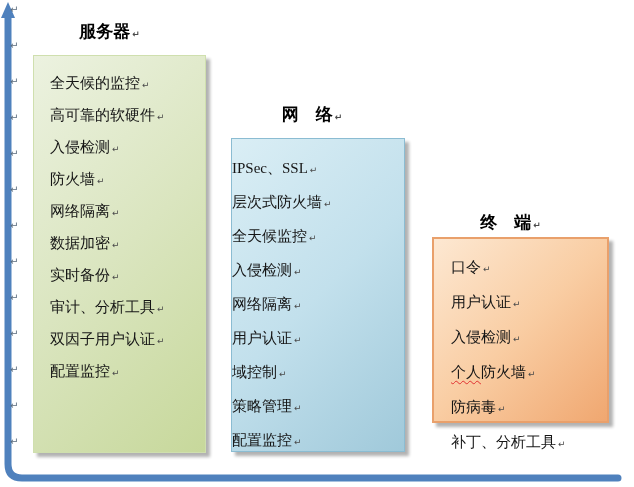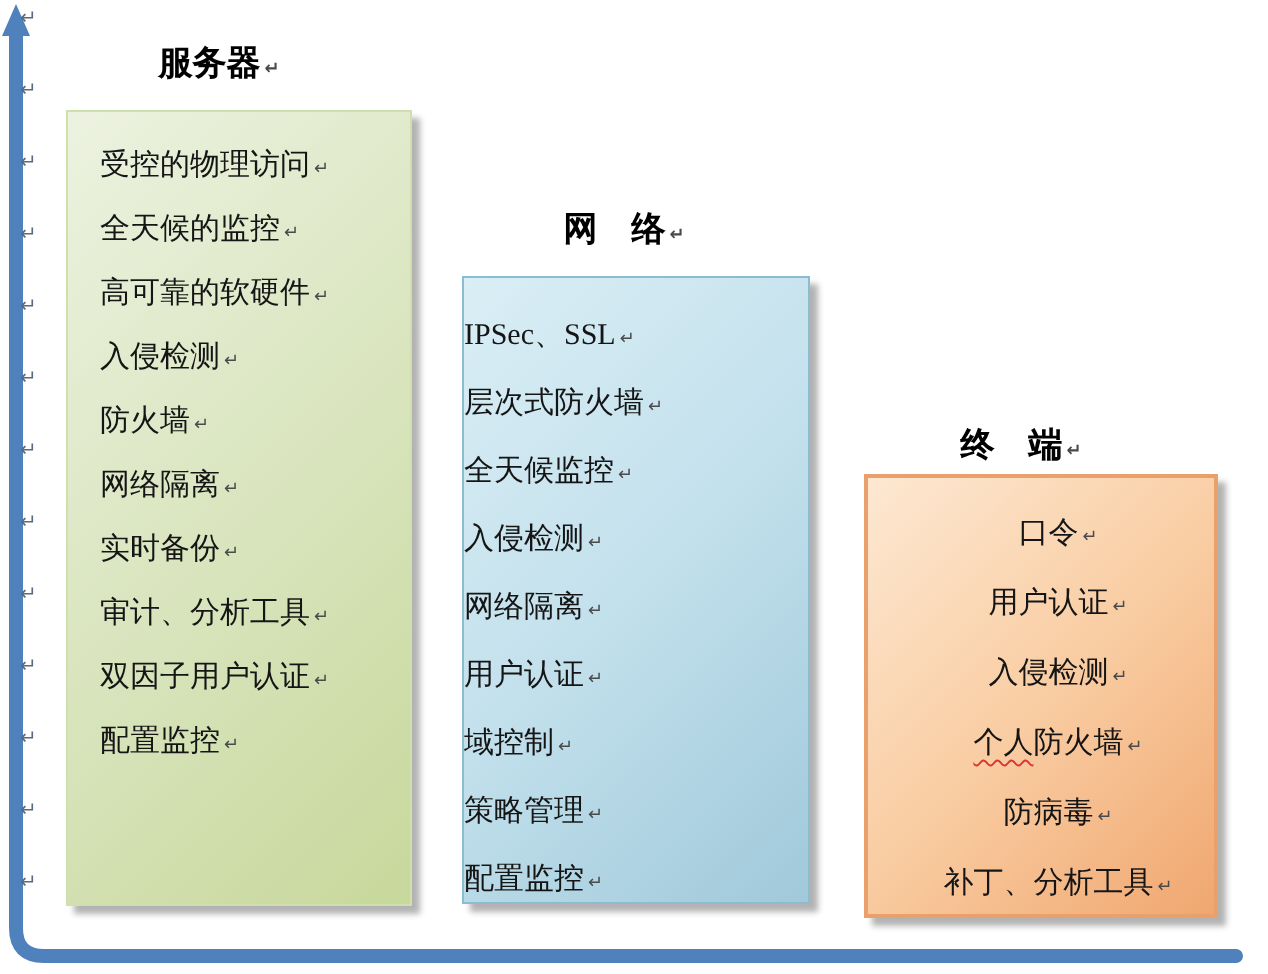--- a/index.html
+++ b/index.html
@@ -12,21 +12,21 @@
     position:absolute; text-align:center; font-weight:bold; font-size:17px;
     color:#000; white-space:nowrap;
   }
   .box {
     position:absolute; box-sizing:border-box; border:1px solid transparent;
     box-shadow:4px 4px 3px rgba(0,0,0,0.30);
   }
   .box .item { white-space:nowrap; font-size:15px; color:#151515; }
   .box-server   { left:33px;  top:55px;  width:173px; height:398px; padding:12px 0 0 16px; line-height:30px; }
   .box-network  { left:231px; top:138px; width:174px; height:314px; padding:13px 0 0 0; line-height:32px; border-width:1px; }
-  .box-terminal { left:432px; top:237px; width:177px; height:222px; padding:12px 0 16px 17px; line-height:33px; border-width:2px;text-align:center; }
+  .box-terminal { left:432px; top:237px; width:177px; height:186px; padding:12px 0 16px 17px; line-height:33px; border-width:2px; }
   .title-server   { left:23px;  top:20px;  width:173px; }
   .title-network  { left:225px; top:103px; width:174px; }
   .title-terminal { left:422px; top:211px; width:177px; }
   .pmark {
     font-family:"DejaVu Sans",sans-serif; font-size:9px; color:#4a4a4a;
     margin-left:2px; vertical-align:baseline;
   }
   .margin-mark {
     position:absolute; left:10px; font-family:"DejaVu Sans",sans-serif;
     font-size:10px; color:#5a6b7d;
@@ -60,32 +60,32 @@
       <span class="margin-mark" style="top: 364px;">↵</span>
       <span class="margin-mark" style="top: 400px;">↵</span>
       <span class="margin-mark" style="top: 436px;">↵</span>
     </div>
 
   <div class="col-title title-server">
     <span>服务器</span><span class="pmark">↵</span>
   </div>
   <div class="box box-server" style="background: linear-gradient(135deg, rgb(236, 242, 224) 0%, rgb(218, 229, 191) 50%, rgb(199, 216, 155) 100%); border-color: rgb(207, 223, 174);">
 
-      <div class="item"><span class="item-text">受控的物理访问</span><span class="pmark">↵</span></div>
 
       <div class="item"><span class="item-text">全天候的监控</span><span class="pmark">↵</span></div>
 
       <div class="item"><span class="item-text">高可靠的软硬件</span><span class="pmark">↵</span></div>
 
       <div class="item"><span class="item-text">入侵检测</span><span class="pmark">↵</span></div>
 
       <div class="item"><span class="item-text">防火墙</span><span class="pmark">↵</span></div>
 
       <div class="item"><span class="item-text">网络隔离</span><span class="pmark">↵</span></div>
 
+      <div class="item"><span class="item-text">数据加密</span><span class="pmark">↵</span></div>
 
 
       <div class="item"><span class="item-text">实时备份</span><span class="pmark">↵</span></div>
 
       <div class="item"><span class="item-text">审计、分析工具</span><span class="pmark">↵</span></div>
 
       <div class="item"><span class="item-text">双因子用户认证</span><span class="pmark">↵</span></div>
 
       <div class="item"><span class="item-text">配置监控</span><span class="pmark">↵</span></div>
     </div>

